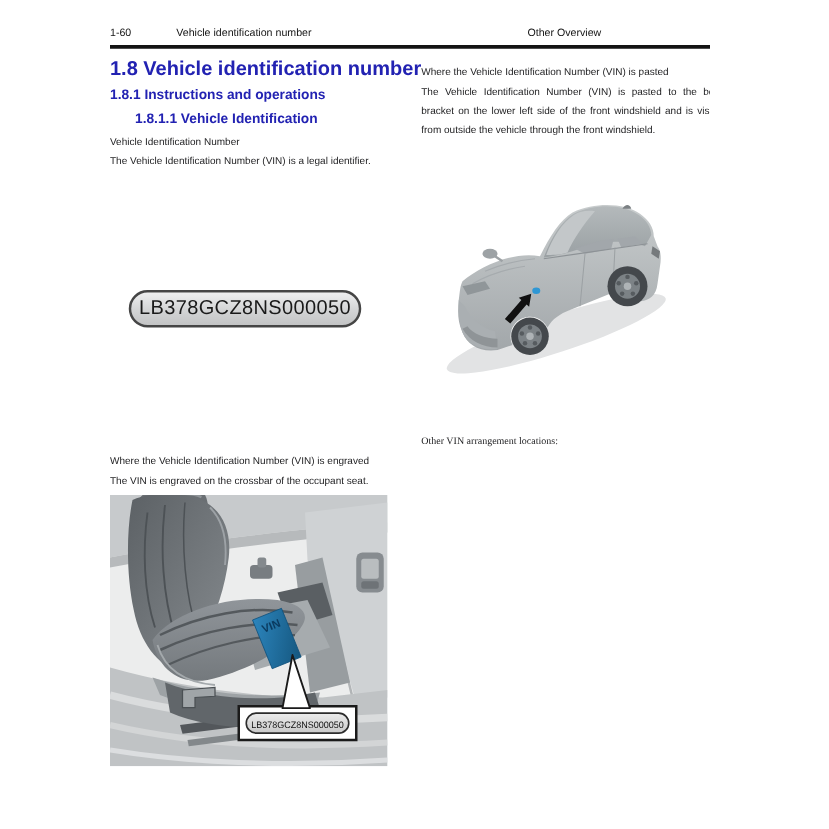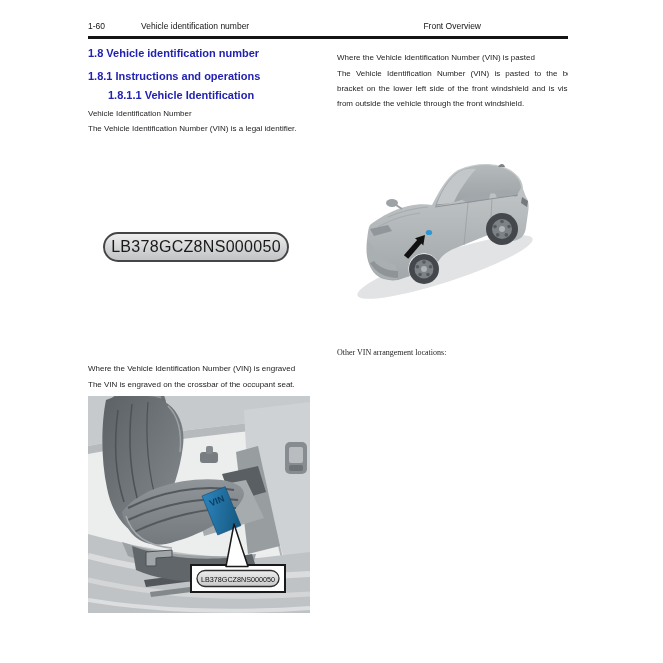--- a/index.html
+++ b/index.html
@@ -5,21 +5,21 @@
   html,body{margin:0;padding:0;background:#ffffff;}
   .page{
     position:relative;width:568px;height:663px;background:#fff;
     font-family:"Liberation Sans",sans-serif;color:#1d1d1f;overflow:hidden;
   }
   .abs{position:absolute;}
   
   .hdr{font-size:8.5px;color:#141414;white-space:nowrap;}
   .rule{background:var(--rule-black,#141414);height:3px;}
   
-  .h1{font-size:11px;font-weight:bold;color:var(--heading-blue,#2222b2);white-space:nowrap;}
+  .h1{font-size:16px;font-weight:bold;color:var(--heading-blue,#2222b2);white-space:nowrap;}
   .h2{font-size:11px;font-weight:bold;color:var(--heading-blue,#2222b2);white-space:nowrap;}
   
   .body-s{font-size:8px;color:#1d1d1f;white-space:nowrap;}
   .body-w{font-size:8px;color:#1d1d1f;line-height:15px;text-align:justify;}
   
   .vin-plate{
     width:186px;height:30px;border:2px solid #454545;border-radius:16px;
     background:linear-gradient(180deg,#eeeeef 0%,#d3d4d5 55%,#c3c4c5 100%);
     display:flex;align-items:center;justify-content:center;
     font-size:16px;color:#1a1a1a;letter-spacing:.3px;box-sizing:border-box;
@@ -28,21 +28,21 @@
   .loc-item{font-size:8.5px;color:#1d1d1f;margin-bottom:10.5px;white-space:nowrap;}
   svg text{font-family:"Liberation Sans",sans-serif;}
 </style>
 </head>
 <body>
 
 <div class="page">
 
   <span class="abs hdr" style="left:88px;top:21px;">1-60</span>
   <span class="abs hdr" style="left:141px;top:21px;">Vehicle identification number</span>
-  <span class="abs hdr" style="right:87px;top:21px;">Front Overview</span>
+  <span class="abs hdr" style="right:87px;top:21px;">Other Overview</span>
   <div class="abs rule" style="left:88px;top:36px;width:488px;"></div>
 
   <div class="abs h1" style="left:88px;top:47px;">1.8 Vehicle identification number</div>
   <div class="abs h2" style="left:88px;top:70px;text-align:center;">1.8.1 Instructions and operations</div>
   <div class="abs h2" style="left:88px;top:89px;margin-left:20px;">1.8.1.1 Vehicle Identification</div>
   <div class="abs body-s" style="left:88px;top:109px;">Vehicle Identification Number</div>
   <div class="abs body-s" style="left:88px;top:124px;">The Vehicle Identification Number (VIN) is a legal identifier.</div>
 
   <div class="abs vin-plate" style="left:103px;top:232px;">
     <span>LB378GCZ8NS000050</span>

